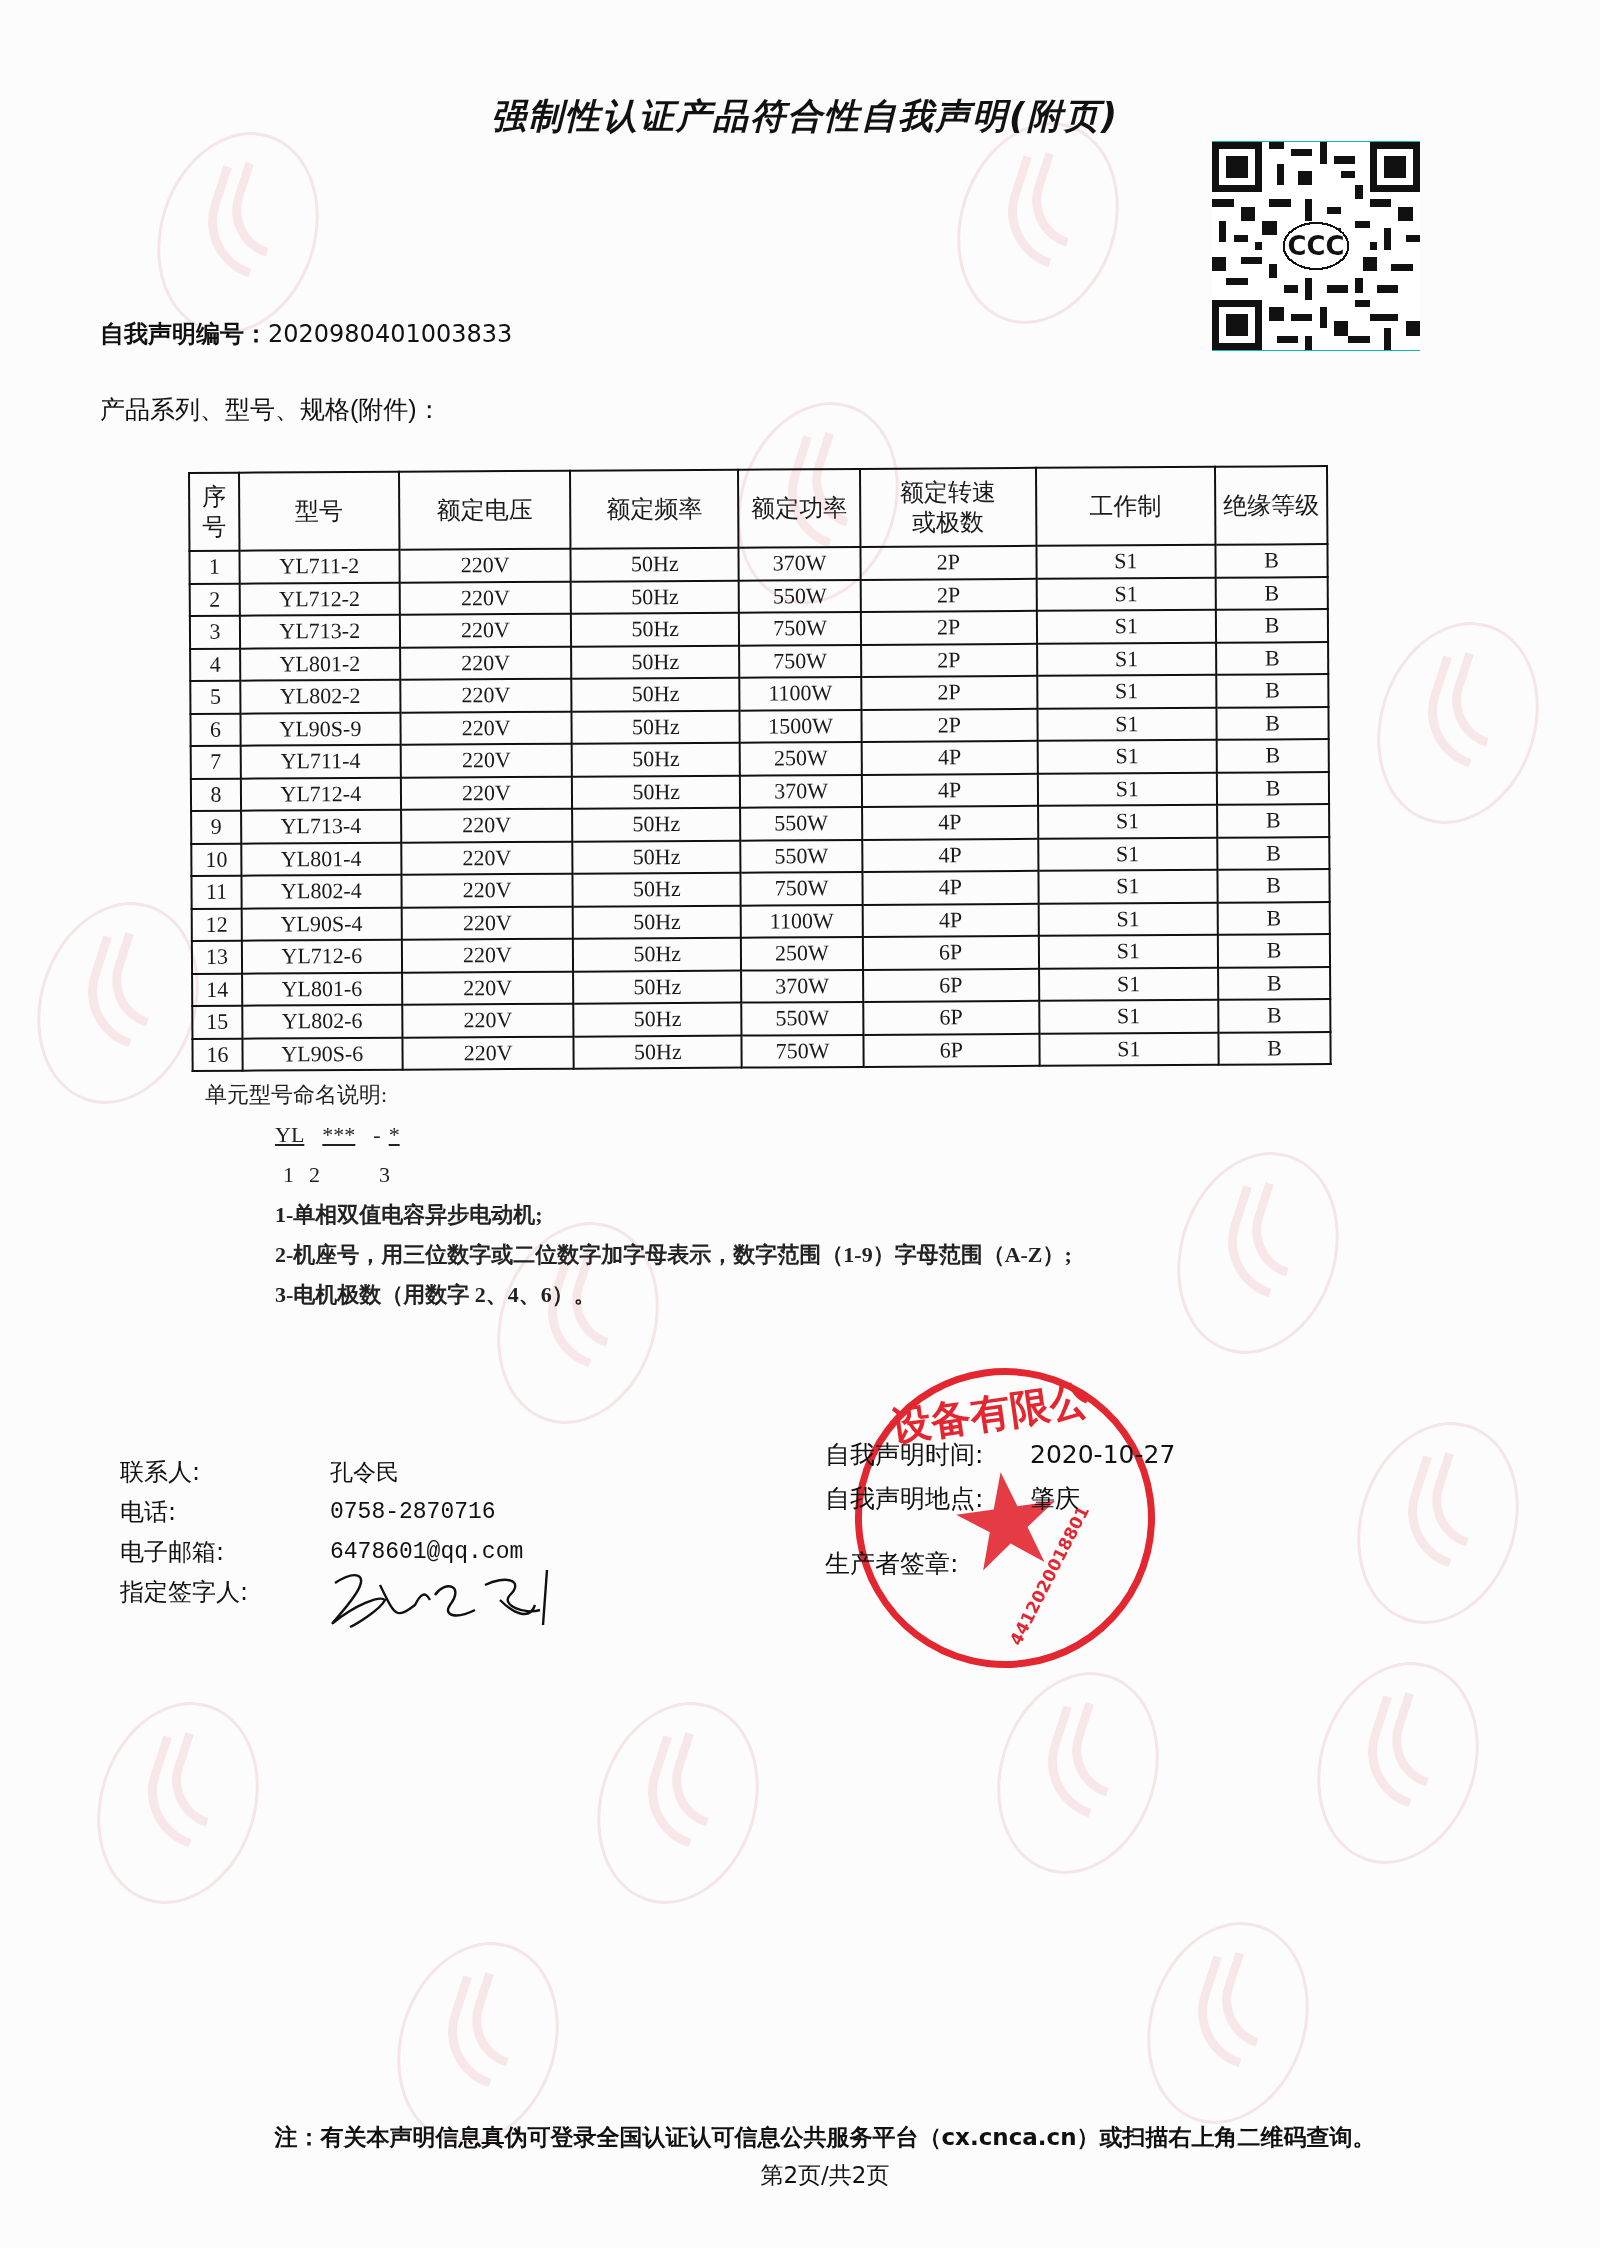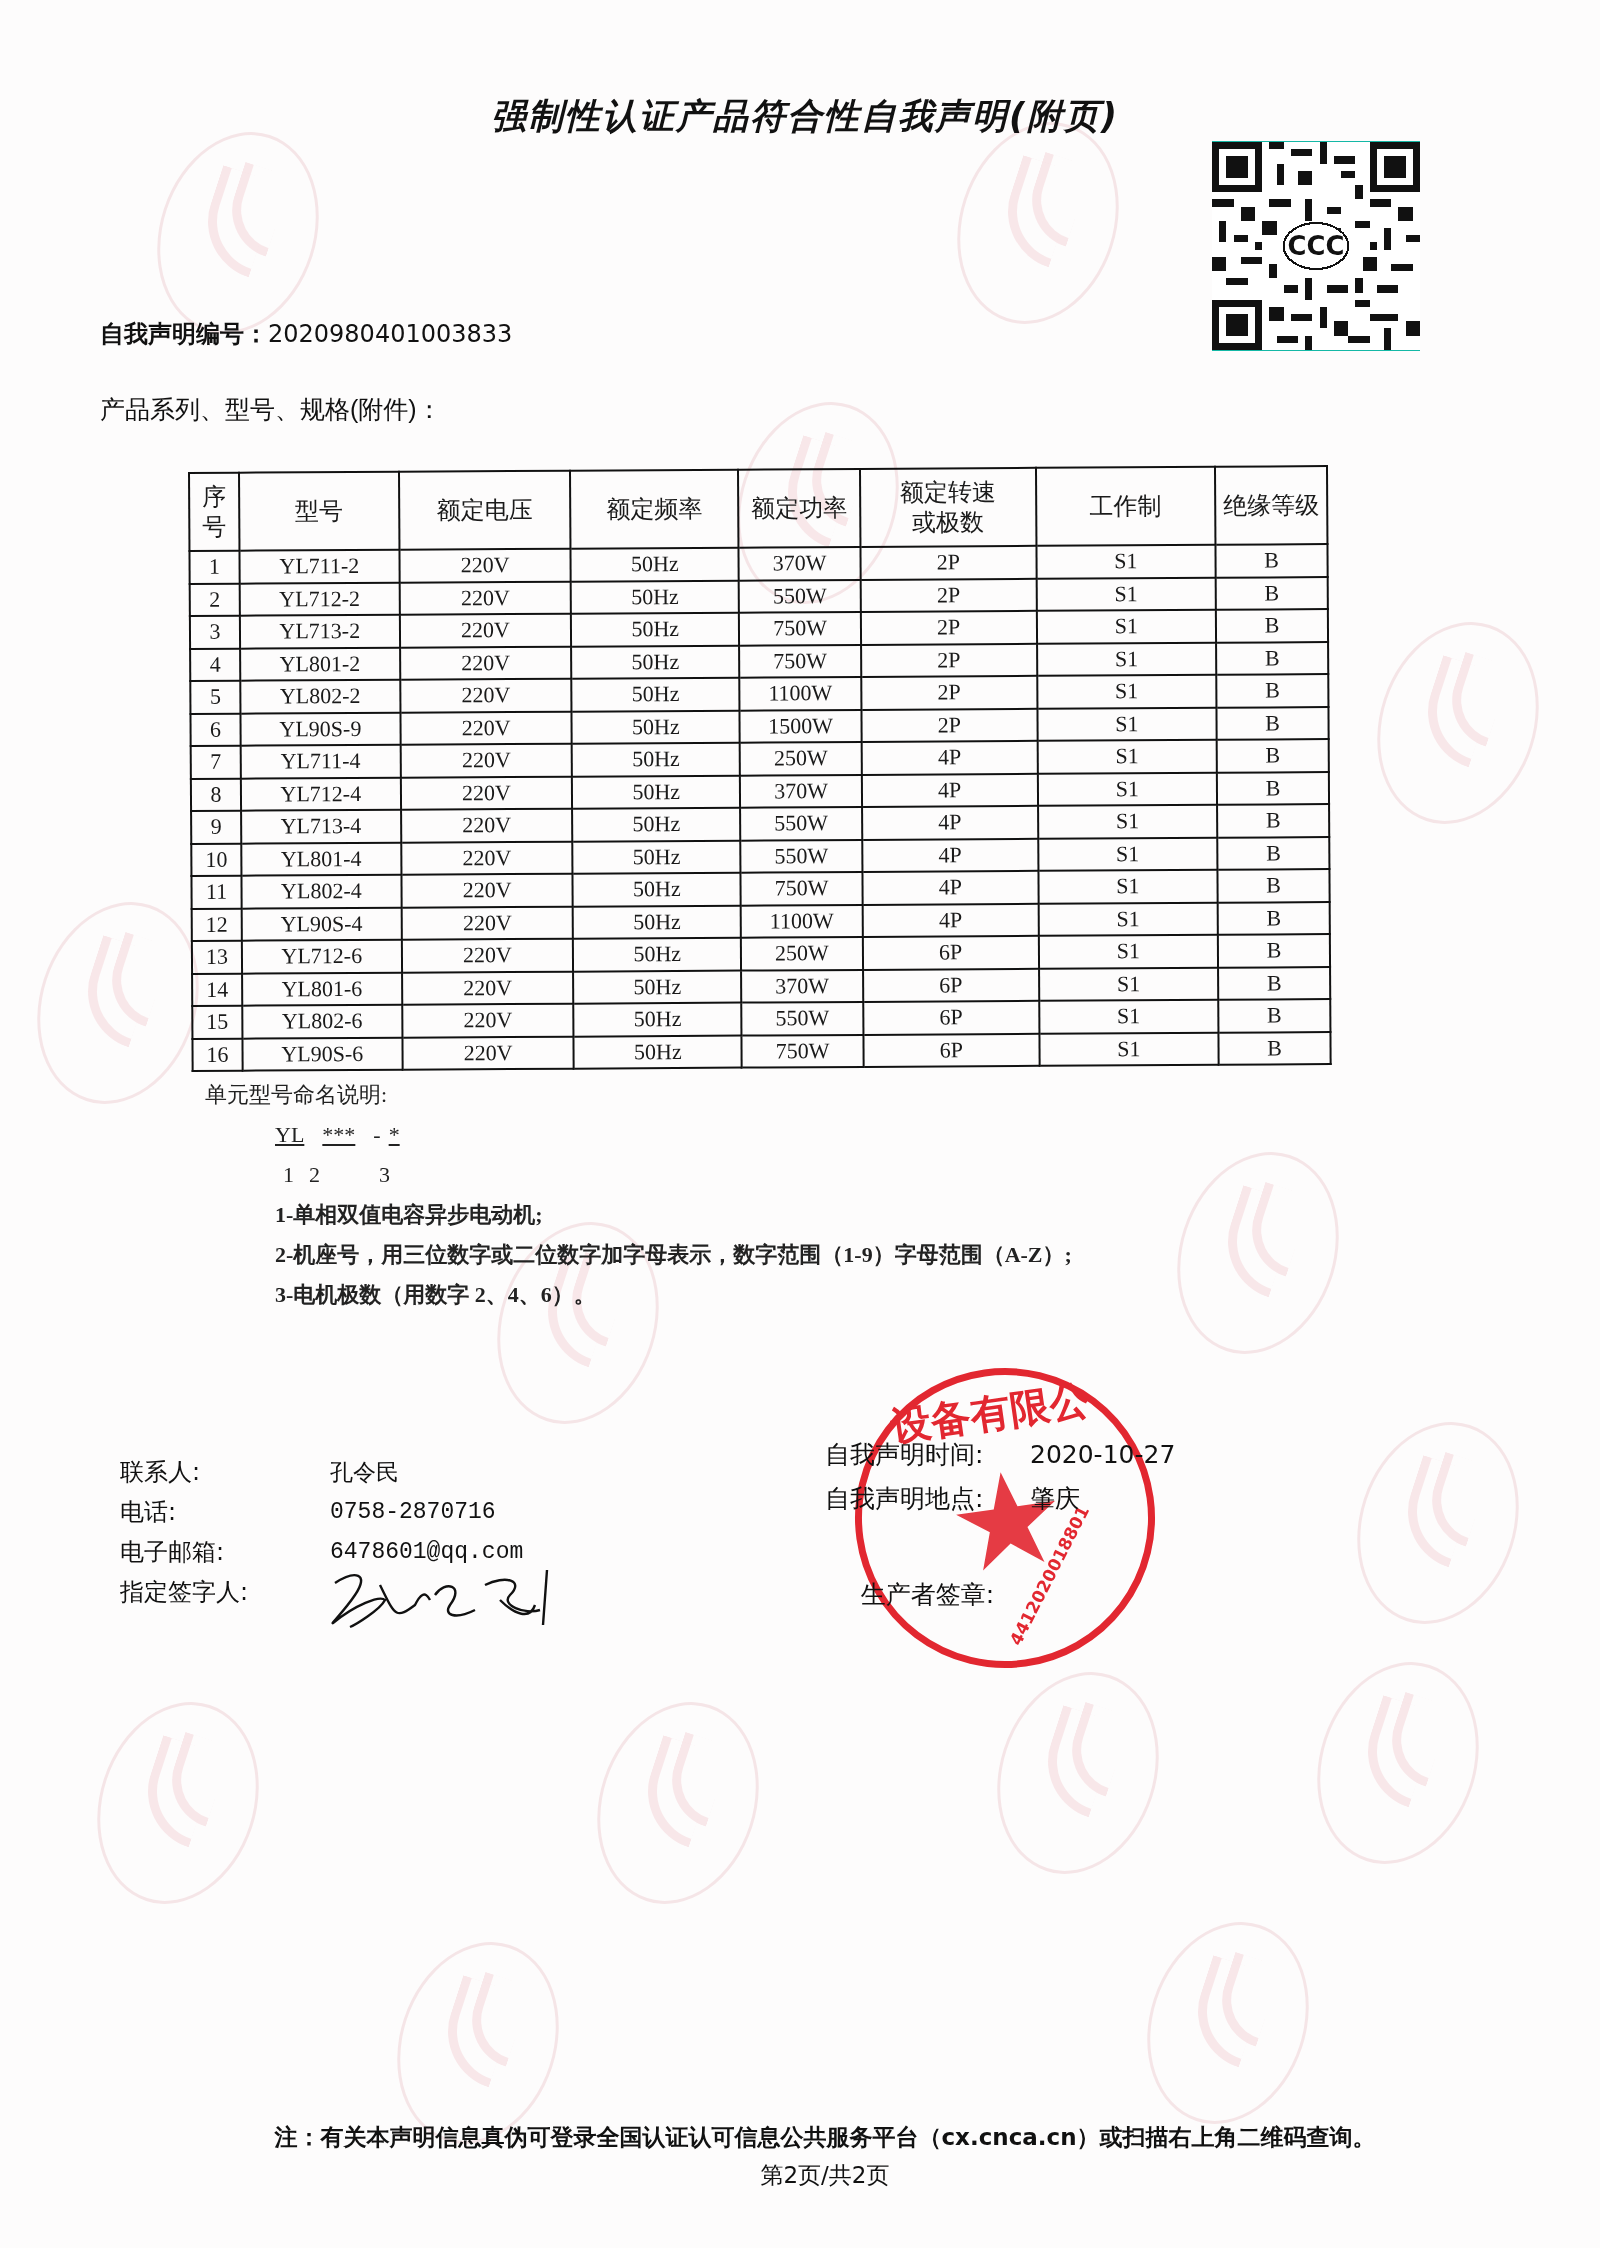--- a/index.html
+++ b/index.html
@@ -85,21 +85,21 @@
   .stamp .arc {
     position: absolute; left: 0; top: 10px; width: 100%; text-align: center;
     color: #e0101a; font-size: 40px; font-weight: bold; font-family: "DejaVu Serif", serif;
   }
   .declare-info {
     position: absolute; left: 825px; top: 1433px; font-size: 25px;
     font-family: "DejaVu Sans", sans-serif; line-height: 44px; z-index: 2;
   }
   .declare-info .row { display: flex; }
   .declare-info .lbl { width: 205px; }
-  .declare-info .row.gap { margin-top: 52px; text-align: center; }
+  .declare-info .row.gap { margin-top: 21px; }
 
   .footer-note {
     position: absolute; left: 190px; top: 2122px; width: 1270px; text-align: center;
     font-size: 23px; font-weight: bold; font-family: "DejaVu Sans", sans-serif;
   }
   .footer-page {
     position: absolute; left: 190px; top: 2160px; width: 1270px; text-align: center;
     font-size: 23px; font-family: "DejaVu Sans", sans-serif;
   }
 </style>

